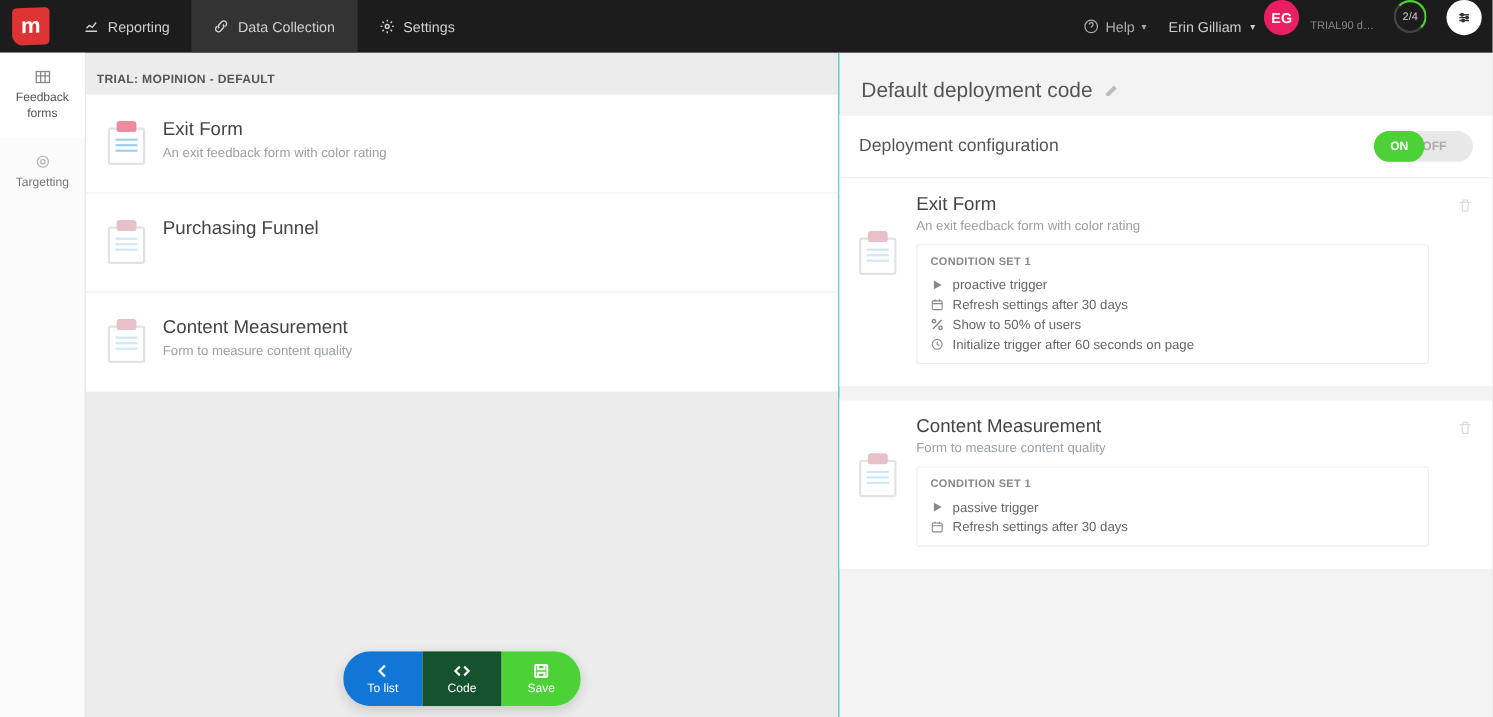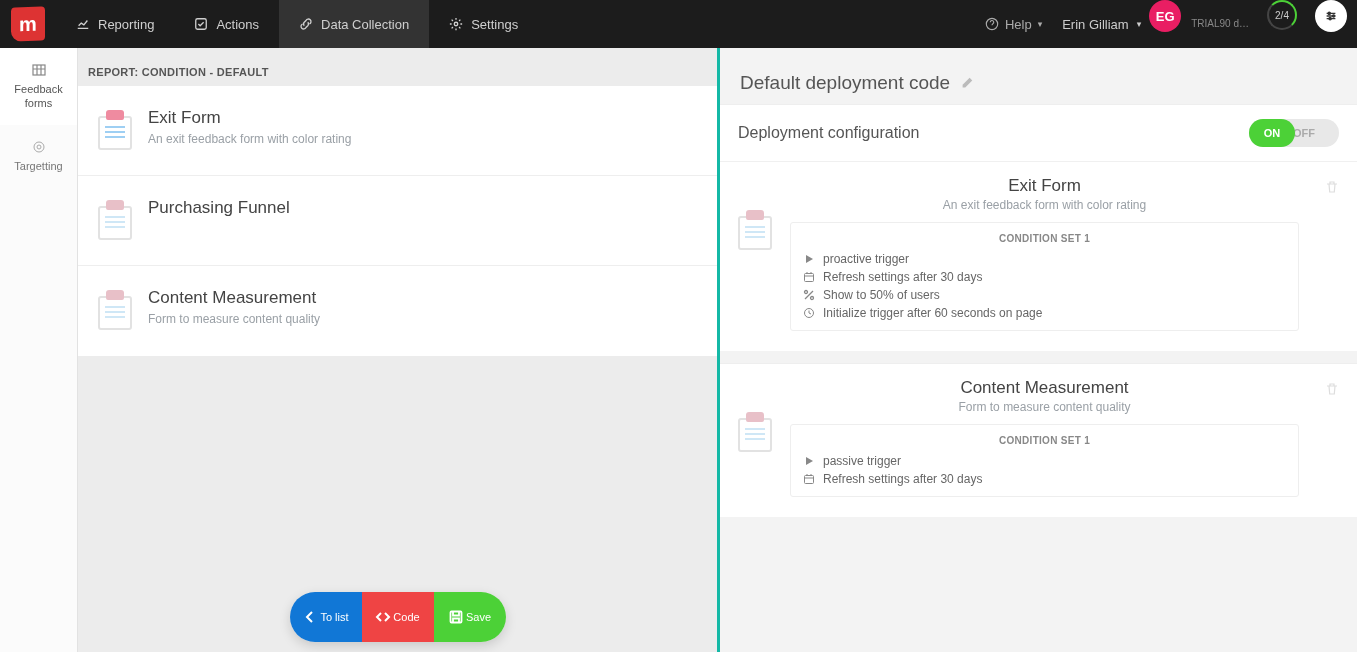--- a/index.html
+++ b/index.html
@@ -36,21 +36,21 @@
 
   
   .leftrail{position:absolute;top:48px;left:0;bottom:0;width:78px;background:#fbfbfb;border-right:1px solid #e2e2e2;}
   .rail-item{padding:14px 4px;text-align:center;color:#777;font-size:11px;line-height:1.3;cursor:pointer;}
   .rail-item.active{background:#fff;color:#555;border-left:0 solid #0779e4;}
   .rail-icon{display:block;margin:0 auto 4px;width:16px;height:16px;}
 
   
   .main{position:absolute;top:48px;left:78px;right:0;bottom:0;display:flex;}
   .col-left{flex:1;min-width:0;background:#ececec;position:relative;overflow:hidden;}
-  .col-right{width:640px;background:#f3f3f3;border-left:3px solid #14b8a6;overflow:auto;text-align:center;}
+  .col-right{width:595px;background:#f3f3f3;border-left:1px solid #14b8a6;overflow:auto;}
 
   .report-hdr{padding:18px 10px 8px;font-size:11px;font-weight:700;color:#555;letter-spacing:.3px;}
 
   .form-list{background:#fff;}
   .form-card{display:flex;gap:16px;padding:22px 20px;border-bottom:1px solid #eee;cursor:pointer;align-items:flex-start;min-height:90px;}
   .form-card:last-child{border-bottom:none;}
   .form-icon{width:34px;height:40px;flex:0 0 auto;margin-top:2px;}
   .form-title{font-size:17px;color:#444;margin:0 0 4px;}
   .form-sub{font-size:12px;color:#9aa0a6;margin:0;}
 
@@ -77,51 +77,42 @@
   .dep-form h3{margin:0 0 2px;font-size:17px;font-weight:500;color:#444;}
   .dep-form p.sub{margin:0 0 10px;font-size:12px;color:#9aa0a6;}
   .cond-box{border:1px solid #eee;border-radius:3px;padding:10px 12px 8px;}
   .cond-title{font-size:10px;font-weight:700;color:#888;letter-spacing:.3px;margin-bottom:6px;}
   .cond-line{display:flex;align-items:center;gap:8px;font-size:12px;color:#666;padding:2px 0;}
   .cond-line .ci{width:12px;height:12px;color:#888;flex:0 0 auto;}
   .trash{width:14px;height:14px;color:#ddd;cursor:pointer;flex:0 0 auto;margin-left:8px;margin-top:4px;}
 
   
   .bottombar{position:absolute;left:50%;transform:translateX(-50%);bottom:10px;display:flex;border-radius:30px;overflow:hidden;box-shadow:0 4px 12px rgba(0,0,0,.15);}
-  .bb-btn{width:72px;height:50px;display:flex;flex-direction:row;align-items:center;justify-content:center;color:#fff;font-size:11px;gap:2px;cursor:pointer;}
+  .bb-btn{width:72px;height:50px;display:flex;flex-direction:column;align-items:center;justify-content:center;color:#fff;font-size:11px;gap:2px;cursor:pointer;}
   .bb-btn.blue{background:#1177d6;}
-  .bb-btn.cyan{background:#ef4444;}
+  .bb-btn.cyan{background:#14532d;}
   .bb-btn.green{background:#4cd137;}
   .bb-btn svg{width:16px;height:16px;}
 
   svg{display:block;}
 </style>
 </head>
 <body>
 
 <div class="topnav">
   <div class="logo">
     <div class="logo-box">m</div>
   </div>
   <div class="nav-item">
     <span class="nav-icon">
       <svg viewBox="0 0 16 16" fill="none" stroke="currentColor" stroke-width="1.5">
           <path d="M2 13h12M3 10l3-3 3 2 4-5"></path>
         </svg>
     </span>
     <span>Reporting</span>
-  </div>
-  <div class="nav-item">
-    <span class="nav-icon">
-      <svg viewBox="0 0 16 16" fill="none" stroke="currentColor" stroke-width="1.5">
-          <rect x="2" y="2" width="12" height="12" rx="2"></rect>
-          <path d="M5 8l2 2 4-4"></path>
-        </svg>
-    </span>
-    <span>Actions</span>
   </div>
   <div class="nav-item active">
     <span class="nav-icon">
       <svg viewBox="0 0 16 16" fill="none" stroke="currentColor" stroke-width="1.5">
           <path d="M6 10a3 3 0 0 1 0-4l2-2a3 3 0 1 1 4 4M10 6a3 3 0 0 1 0 4l-2 2a3 3 0 1 1-4-4"></path>
         </svg>
     </span>
     <span>Data Collection</span>
   </div>
   <div class="nav-item">
@@ -187,21 +178,21 @@
           <circle cx="8" cy="8" r="2"></circle>
         </svg>
     </span>
     <span>Targetting</span>
   </div>
 </div>
 
 <div class="main">
 
   <div class="col-left">
-    <div class="report-hdr">REPORT: CONDITION - DEFAULT</div>
+    <div class="report-hdr">TRIAL: MOPINION - DEFAULT</div>
     <div class="form-list">
       <div class="form-card">
         <div class="form-icon">
           <div class="clip">
               <div class="board"></div>
               <div class="clip-top"></div>
               <div class="lines">
                 <span></span>
                 <span></span>
                 <span></span>

